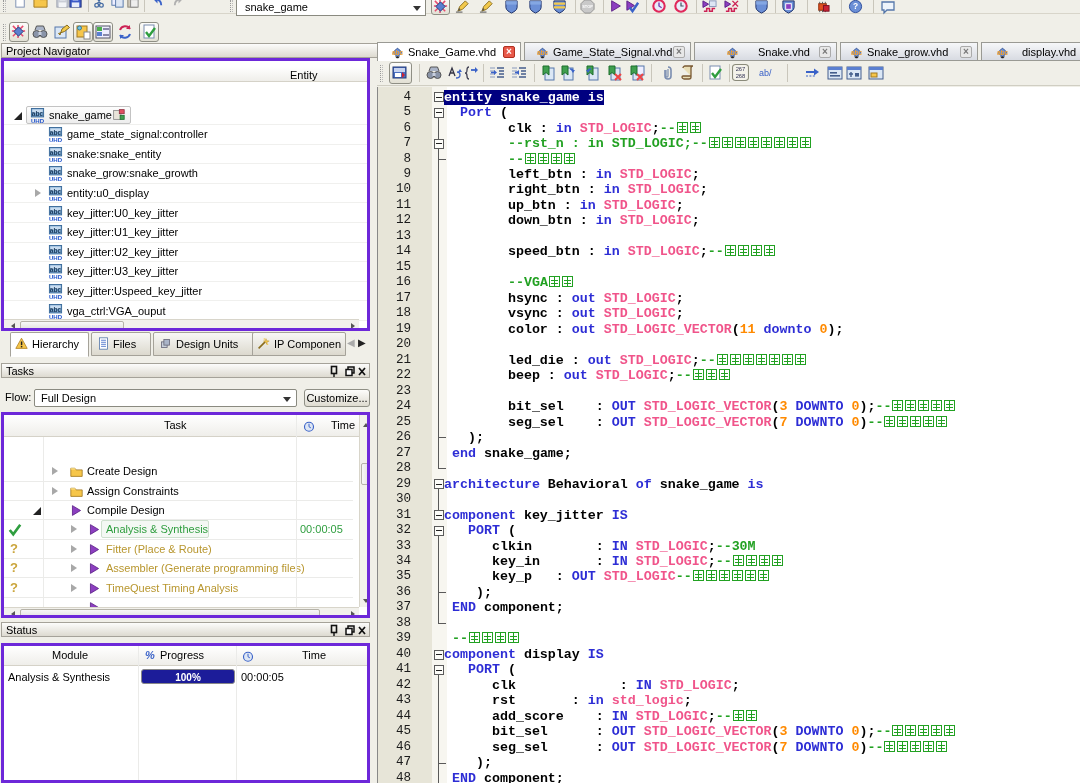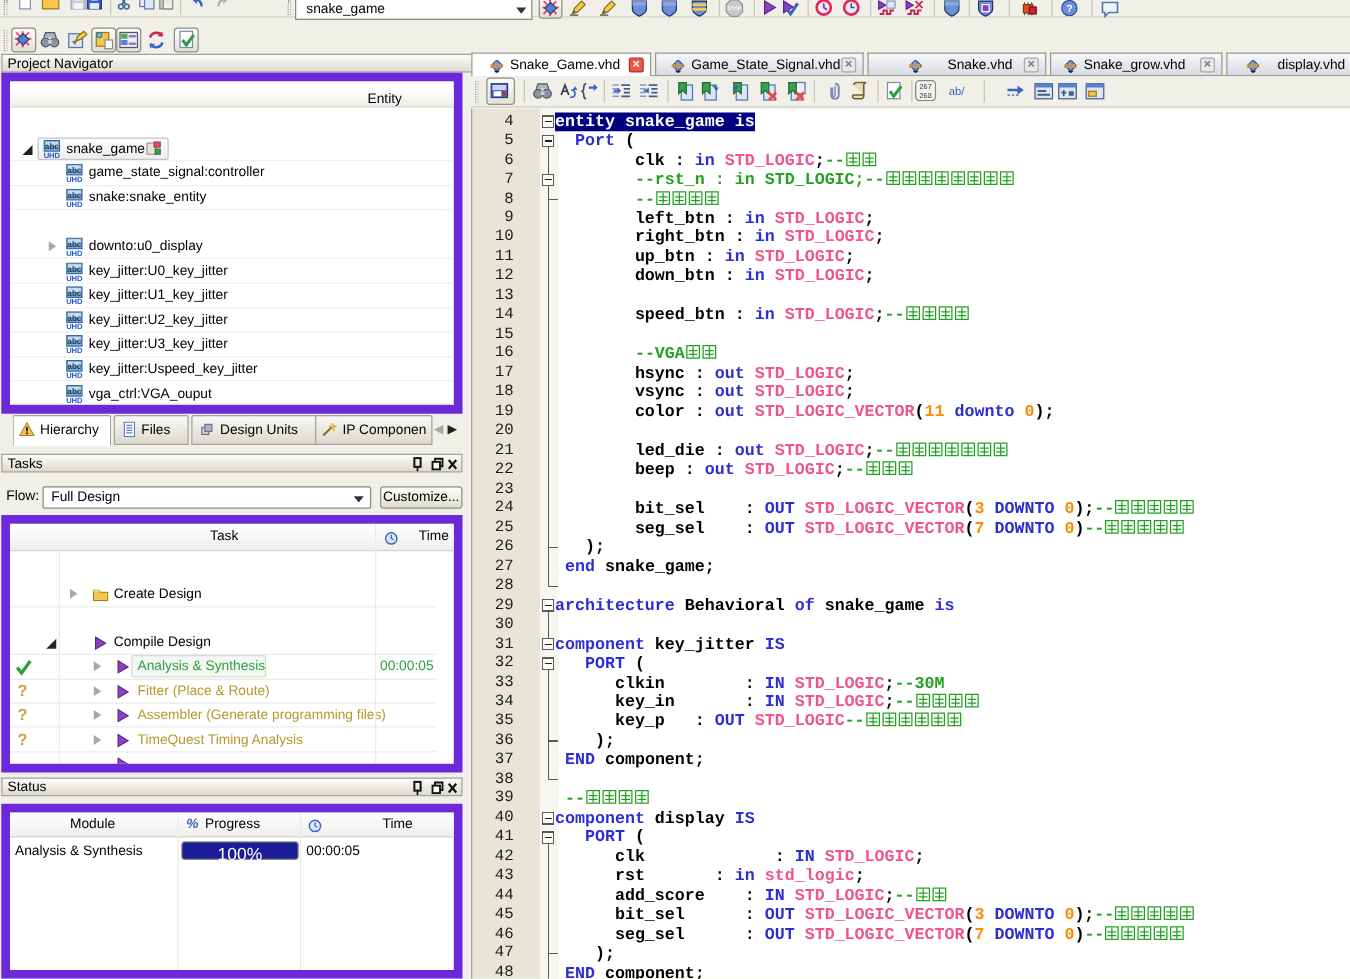--- a/index.html
+++ b/index.html
@@ -9,21 +9,21 @@
 .vsep{position:absolute;width:1px;background:#c9c6bb}
 .tbtn{position:absolute;border:1px solid #8f8f85;border-radius:3px;background:linear-gradient(#fdfdfb,#e2e0d4)}
 .combo{position:absolute;background:#fff;border:1px solid #8a8a80;font-size:11px;line-height:15px;color:#000}
 .combo .dar{position:absolute;right:4px;top:6px;border:4px solid transparent;border-top:5px solid #333}
 .combo2{position:absolute;background:#fff;border:1px solid #8a8a80;border-radius:2px;font-size:11px;line-height:17px}
 .combo2 .dar2{position:absolute;right:5px;top:7px;border:4px solid transparent;border-top:5px solid #333}
 .btn{position:absolute;border:1px solid #8f8f85;border-radius:3px;background:linear-gradient(#fdfdfb,#dedbd0);font-size:11px;text-align:center;line-height:17px}
 .ptitle{position:absolute;height:15px;background:linear-gradient(#fcfcfb,#dddad0);border:1px solid #a5a299;font-size:11px}
 .ptxt{position:absolute;left:4px;top:1px}
 .pbtns2{position:absolute;right:3px;top:1px}
-.pbody{position:absolute;background:#fff;border:7px solid #6d28d9;overflow:hidden}
+.pbody{position:absolute;background:#fff;border:3px solid #6d28d9;overflow:hidden}
 .thead{position:absolute;left:0;right:0;background:linear-gradient(#ffffff,#efeeea);border-bottom:1px solid #d5d2c8;font-size:11px;line-height:16px}
 .trow{position:absolute;left:0;right:0;height:19.6px;border-bottom:1px solid #f0f0ee;font-size:11px}
 .selrow{position:absolute;left:22px;top:0px;width:105px;height:18px;background:linear-gradient(#fdfdfd,#ededed);border:1px solid #c3c3c3;border-radius:2px}
 .ttxt{position:absolute;top:3px;white-space:nowrap}
 .aexp{position:absolute;top:6px;width:8px;height:8px}.aexp:after{content:"";position:absolute;left:0;top:0;border-left:8px solid transparent;border-bottom:8px solid #222}
 .acol{position:absolute;top:5px;width:0;height:0;border:4px solid transparent;border-left:6px solid #a8a8a8}
 .hsb{position:absolute;height:13px;background:#f2f1ec;border-top:1px solid #d8d5ca}
 .sbarl,.sbarr,.sbaru,.sbard{position:absolute;width:13px;height:13px;background:#f2f1ec}
 .sbarl:after{content:"";position:absolute;left:4px;top:3px;border:3px solid transparent;border-right:4px solid #555}
 .sbarr:after{content:"";position:absolute;left:5px;top:3px;border:3px solid transparent;border-left:4px solid #555}
@@ -41,21 +41,21 @@
 .krow{position:absolute;left:0;right:14px;height:19.3px;border-bottom:1px solid #ebebe9;font-size:11px}
 .ktxt{position:absolute;top:3px;white-space:nowrap}
 .kgreen{color:#2f9e3f}
 .kgold{color:#b8962e}
 .qm{position:absolute;left:6px;top:1px;color:#caa53c;font-weight:bold;font-size:13px}
 .ksel{position:absolute;left:97px;top:0;width:108px;height:18px;background:#f4f8f4;border:1px solid #cfe0cf;border-radius:2px}
 .vline{position:absolute;width:1px;background:#ebebe9}
 .srow{position:absolute;left:0;right:0;height:19px;font-size:11px;padding-top:0px}
 .srow span{top:3px}
 .pbar{position:absolute;left:137px;top:1px;width:94px;height:15px;background:#1c1c99;border:1px solid #888;border-radius:3px;text-align:center}
-.pbar span{position:relative;top:1px;color:#fff;font-weight:normal;font-size:14px}
+.pbar span{position:relative;top:1px;color:#fff;font-weight:bold;font-size:10px}
 #tabbar{position:absolute;left:377px;top:42px;width:703px;height:19px;border-bottom:1px solid #9a9a94}
 .etab{position:absolute;top:0;height:18px;background:linear-gradient(#f6f7f9,#d8dbe2);border:1px solid #9a9a94;border-bottom:none;font-size:11px}
 .eact{background:#fff;height:19px}
 .etxt{position:absolute;top:3px;white-space:nowrap}
 .ecl{position:absolute;right:5px;top:3px;width:12px;height:12px;border:1px solid #aaa;border-radius:2px;background:#e8e8e8;color:#777;font-size:10px;font-weight:bold;text-align:center;line-height:10px}
 .ecl.red{background:#e8594a;border-color:#b03020;color:#fff}
 #etoolbar{position:absolute;left:377px;top:61px;width:703px;height:25px;background:#f0efe8;border-bottom:1px solid #d0cec3}
 #editor{position:absolute;left:377px;top:87px;width:703px;height:696px;background:#fff;border-left:1px solid #888}
 #gutter{position:absolute;left:378px;top:87px;width:54px;height:696px;background:#e7e5d8}
 #foldm{position:absolute;left:432px;top:87px;width:15px;height:696px;background:#f7f6f0}
@@ -290,29 +290,38 @@
         </div>
         <div class="trow" style="top:64.1px">
           <svg class="ic" style="left:44px;top:2px" width="15" height="15" viewBox="0 0 16 16">
             <rect x="1.5" y="0.5" width="13" height="9" fill="#7fa9d0" stroke="#3a6a9a"></rect>
             <rect x="2.5" y="1.5" width="11" height="3.5" fill="#c8dcf0"></rect>
             <text x="8" y="8" font-size="7" font-weight="bold" fill="#1a3a5c" text-anchor="middle" font-family="Liberation Sans">abc</text>
             <text x="8" y="15.5" font-size="6.5" font-weight="bold" fill="#2255cc" text-anchor="middle" font-family="Liberation Sans">UHD</text>
           </svg>
           <span class="ttxt" style="left:63px">game_state_signal:controller</span>
         </div>
+        <div class="trow" style="top:103.3px">
+          <svg class="ic" style="left:44px;top:2px" width="15" height="15" viewBox="0 0 16 16">
+            <rect x="1.5" y="0.5" width="13" height="9" fill="#7fa9d0" stroke="#3a6a9a"></rect>
+            <rect x="2.5" y="1.5" width="11" height="3.5" fill="#c8dcf0"></rect>
+            <text x="8" y="8" font-size="7" font-weight="bold" fill="#1a3a5c" text-anchor="middle" font-family="Liberation Sans">abc</text>
+            <text x="8" y="15.5" font-size="6.5" font-weight="bold" fill="#2255cc" text-anchor="middle" font-family="Liberation Sans">UHD</text>
+          </svg>
+          <span class="ttxt" style="left:63px">snake_grow:snake_growth</span>
+        </div>
         <div class="trow" style="top:122.9px">
           <div class="acol" style="left:31px"></div>
           <svg class="ic" style="left:44px;top:2px" width="15" height="15" viewBox="0 0 16 16">
             <rect x="1.5" y="0.5" width="13" height="9" fill="#7fa9d0" stroke="#3a6a9a"></rect>
             <rect x="2.5" y="1.5" width="11" height="3.5" fill="#c8dcf0"></rect>
             <text x="8" y="8" font-size="7" font-weight="bold" fill="#1a3a5c" text-anchor="middle" font-family="Liberation Sans">abc</text>
             <text x="8" y="15.5" font-size="6.5" font-weight="bold" fill="#2255cc" text-anchor="middle" font-family="Liberation Sans">UHD</text>
           </svg>
-          <span class="ttxt" style="left:63px">downto:u0_display</span>
+          <span class="ttxt" style="left:63px">entity:u0_display</span>
         </div>
         <div class="trow" style="top:142.5px">
           <svg class="ic" style="left:44px;top:2px" width="15" height="15" viewBox="0 0 16 16">
             <rect x="1.5" y="0.5" width="13" height="9" fill="#7fa9d0" stroke="#3a6a9a"></rect>
             <rect x="2.5" y="1.5" width="11" height="3.5" fill="#c8dcf0"></rect>
             <text x="8" y="8" font-size="7" font-weight="bold" fill="#1a3a5c" text-anchor="middle" font-family="Liberation Sans">abc</text>
             <text x="8" y="15.5" font-size="6.5" font-weight="bold" fill="#2255cc" text-anchor="middle" font-family="Liberation Sans">UHD</text>
           </svg>
           <span class="ttxt" style="left:63px">key_jitter:U0_key_jitter</span>
         </div>
@@ -426,20 +435,28 @@
           </svg>
           <span style="position:absolute;left:327px">Time</span>
         </div>
         <div class="krow" style="top:47.4px">
           <div class="acol" style="left:48px"></div>
           <svg class="ic" style="left:66px;top:3px" width="13" height="13" viewBox="0 0 16 16">
             <path d="M1 4h5l1.5 2H15v8H1z" fill="#f6c64a" stroke="#a07820"></path>
             <path d="M1 4h5l1 1.5H1z" fill="#fbe08a"></path>
           </svg>
           <span class="ktxt" style="left:83px">Create Design</span>
+        </div>
+        <div class="krow" style="top:66.7px">
+          <div class="acol" style="left:48px"></div>
+          <svg class="ic" style="left:66px;top:3px" width="13" height="13" viewBox="0 0 16 16">
+            <path d="M1 4h5l1.5 2H15v8H1z" fill="#f6c64a" stroke="#a07820"></path>
+            <path d="M1 4h5l1 1.5H1z" fill="#fbe08a"></path>
+          </svg>
+          <span class="ktxt" style="left:83px">Assign Constraints</span>
         </div>
         <div class="krow" style="top:86.1px">
           <div class="aexp" style="left:29px"></div>
           <svg class="ic" style="left:66px;top:3px" width="13" height="13" viewBox="0 0 16 16">
             <path d="M3 2l10 6-10 6z" fill="#8c3fc0" stroke="#5a1f85"></path>
           </svg>
           <span class="ktxt" style="left:83px">Compile Design</span>
         </div>
         <div class="krow" style="top:105.4px">
           <svg class="ic" style="left:4px;top:3px" width="14" height="14" viewBox="0 0 16 16">

